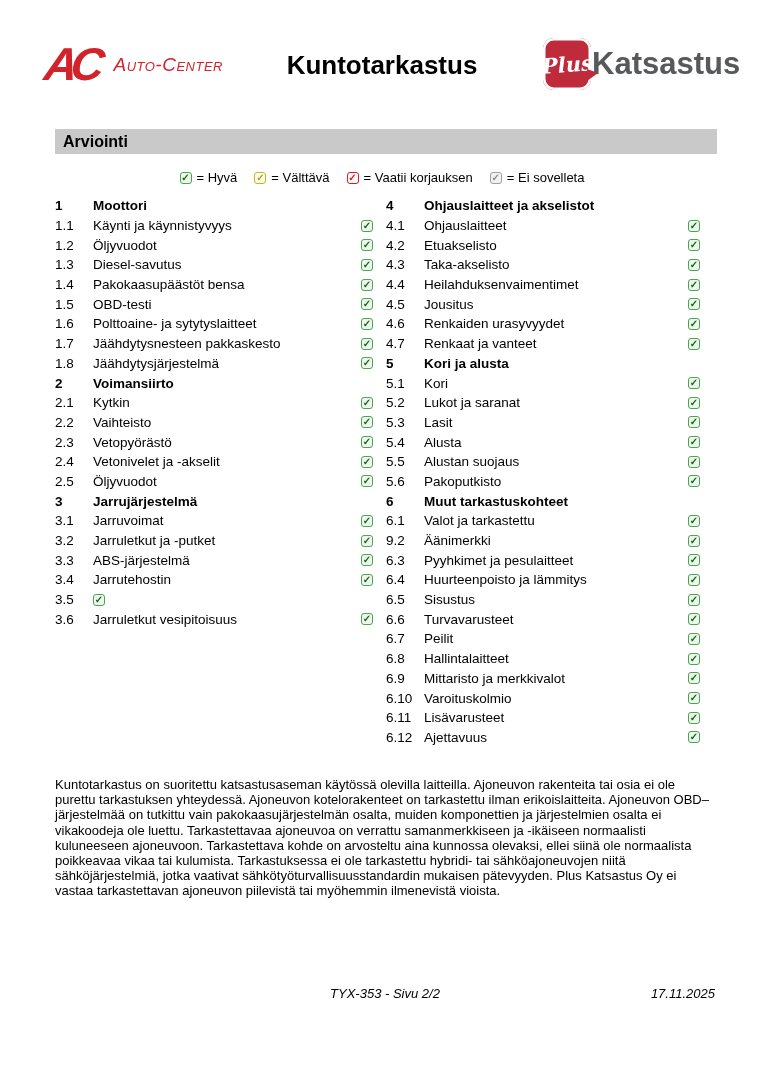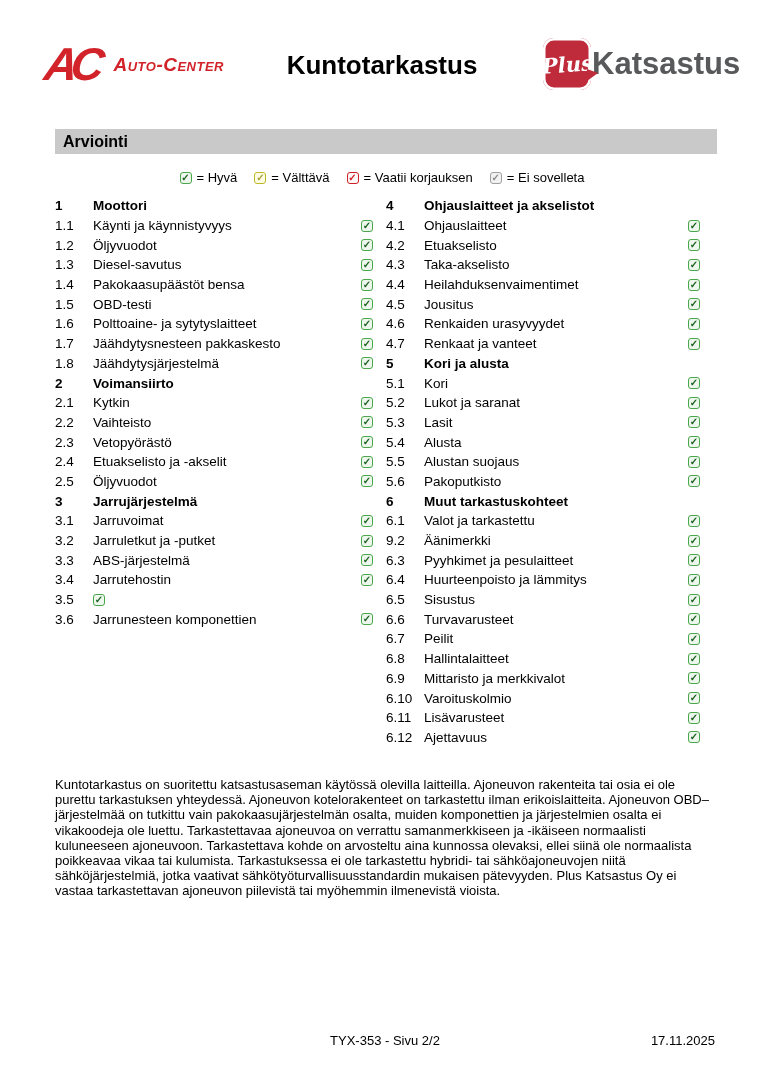--- a/index.html
+++ b/index.html
@@ -3,21 +3,21 @@
 <meta charset="utf-8">
 <style>
   html,body{margin:0;padding:0;background:#fff;}
   .page{position:relative;width:764px;height:1080px;background:#ffffff;
         font-family:"Liberation Sans",sans-serif;color:#000;overflow:hidden;}
 
   
   .logo-ac{position:absolute;top:44px;left:45px;display:flex;align-items:center;}
   .ac-monogram{font-size:46px;font-weight:900;font-style:italic;line-height:0.9;
                letter-spacing:-7px;transform:skewX(-8deg);}
-  .ac-text{font-size:19px;font-weight:700;font-style:italic;font-variant:small-caps;
+  .ac-text{font-size:19px;font-weight:400;font-style:italic;font-variant:small-caps;
            margin-left:16px;letter-spacing:0.5px;}
   .doc-title{position:absolute;top:50px;left:0;right:0;text-align:center;
              font-size:26px;font-weight:bold;}
   .logo-plus{position:absolute;top:38px;left:543px;display:flex;align-items:center;}
   .plus-badge{position:relative;width:48px;height:52px;border-radius:11px;
               display:flex;align-items:center;justify-content:center;
               box-shadow:inset 0 0 0 2.5px #ffffff;}
   .plus-badge::after{content:"";position:absolute;right:-7px;bottom:9px;width:0;height:0;
               border-left:11px solid;border-top:4px solid transparent;
               border-bottom:8px solid transparent;}
@@ -48,22 +48,22 @@
   .row{height:19.7px;display:flex;align-items:center;font-size:13.5px;}
   .num{width:38px;flex-shrink:0;}
   .label{flex:1;}
   .section-title{font-weight:bold;}
 
   
   .disclaimer{position:absolute;top:777px;left:55px;width:662px;
               font-size:13px;line-height:15.2px;}
 
   
-  .footer{position:absolute;top:1033px;left:55px;width:660px;height:18px;
-          font-size:13px;}
+  .footer{position:absolute;top:986px;left:55px;width:660px;height:18px;
+          font-size:13px;font-style:italic;}
   .footer-page{position:absolute;left:0;right:0;text-align:center;}
   .footer-date{position:absolute;right:0;top:0;}
 </style>
 <style>.plus-badge::after{border-left-color:#bf2b3a;}</style></head>
 <body>
 
 <div class="page">
 
   <div class="logo-ac">
     <span class="ac-monogram" style="color: rgb(210, 35, 42);">AC</span>
@@ -162,21 +162,21 @@
           <span class="label">Vaihteisto</span>
           <span class="checkbox" style="border-color: rgb(74, 166, 74); background: rgb(237, 247, 237); color: rgb(27, 94, 32);">✓</span>
         </div>
         <div class="row">
           <span class="num">2.3</span>
           <span class="label">Vetopyörästö</span>
           <span class="checkbox" style="border-color: rgb(74, 166, 74); background: rgb(237, 247, 237); color: rgb(27, 94, 32);">✓</span>
         </div>
         <div class="row">
           <span class="num">2.4</span>
-          <span class="label">Etuakselisto ja -akselit</span>
+          <span class="label">Vetonivelet ja -akselit</span>
           <span class="checkbox" style="border-color: rgb(74, 166, 74); background: rgb(237, 247, 237); color: rgb(27, 94, 32);">✓</span>
         </div>
         <div class="row">
           <span class="num">2.5</span>
           <span class="label">Öljyvuodot</span>
           <span class="checkbox" style="border-color: rgb(74, 166, 74); background: rgb(237, 247, 237); color: rgb(27, 94, 32);">✓</span>
         </div>
         <div class="row">
           <span class="num section-title">3</span>
           <span class="label section-title">Jarrujärjestelmä</span>
@@ -200,21 +200,21 @@
           <span class="num">3.4</span>
           <span class="label">Jarrutehostin</span>
           <span class="checkbox" style="border-color: rgb(74, 166, 74); background: rgb(237, 247, 237); color: rgb(27, 94, 32);">✓</span>
         </div>
         <div class="row">
           <span class="num">3.5</span>
           <span class="checkbox" style="border-color: rgb(74, 166, 74); background: rgb(237, 247, 237); color: rgb(27, 94, 32);">✓</span>
         </div>
         <div class="row">
           <span class="num">3.6</span>
-          <span class="label">Jarrunesteen komponettien</span>
+          <span class="label">Jarruletkut vesipitoisuus</span>
           <span class="checkbox" style="border-color: rgb(74, 166, 74); background: rgb(237, 247, 237); color: rgb(27, 94, 32);">✓</span>
         </div>
       </div>
     <div class="col col-right" id="col-right">
         <div class="row">
           <span class="num section-title">4</span>
           <span class="label section-title">Ohjauslaitteet ja akselistot</span>
         </div>
         <div class="row">
           <span class="num">4.1</span>

